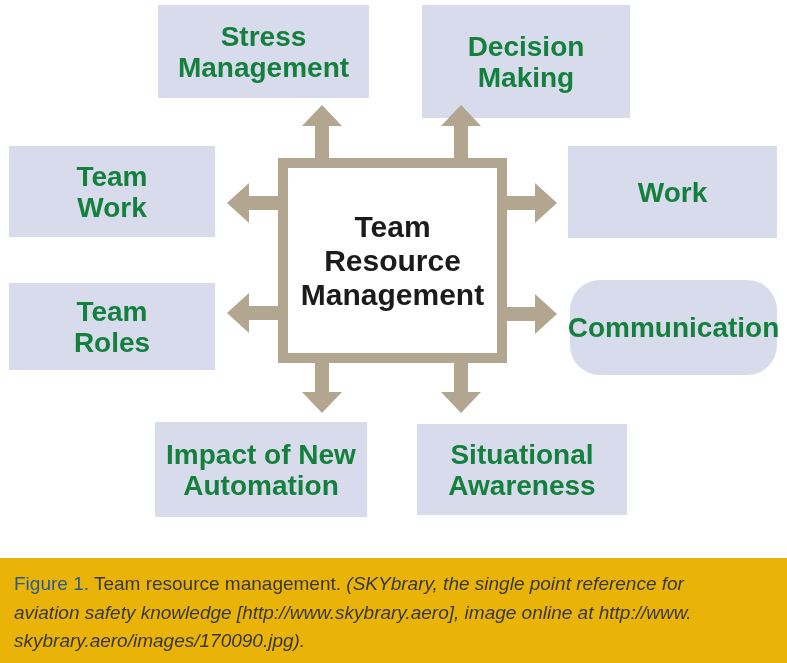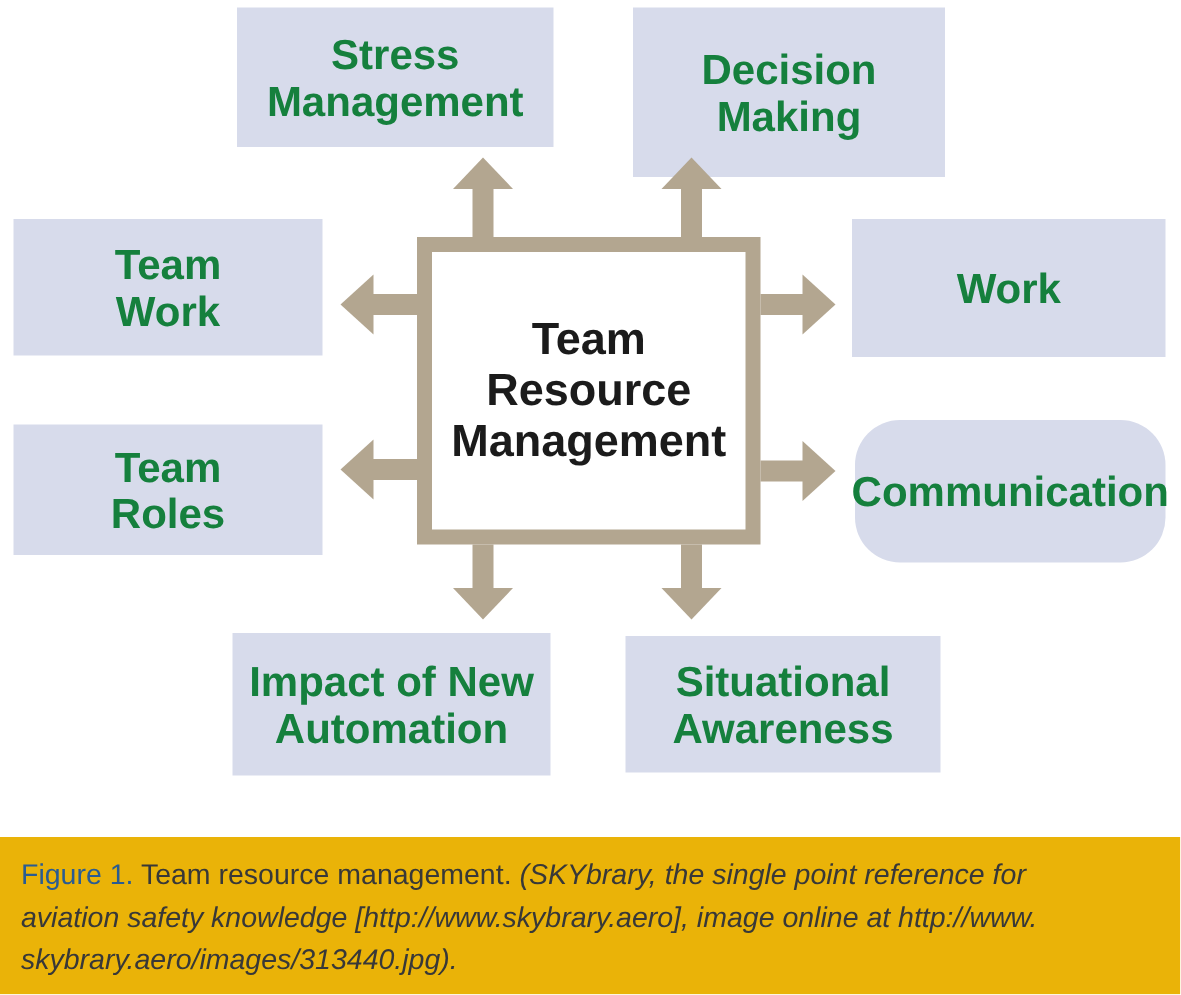--- a/index.html
+++ b/index.html
@@ -131,16 +131,16 @@
     <div class="head head-right"></div>
   </div>
 
   <div class="center-box">Team
 Resource
 Management</div>
 
   <div class="caption-panel">
     <p class="cap-line"><span class="fig-label">Figure 1.</span><span> Team resource management. </span><span class="ital">(SKYbrary, the single point reference for</span></p>
     <p class="cap-line ital">aviation safety knowledge [http://www.skybrary.aero], image online at http://www.</p>
-    <p class="cap-line ital">skybrary.aero/images/313440.jpg).</p>
+    <p class="cap-line ital">skybrary.aero/images/170090.jpg).</p>
   </div>
 
 </div>
 
 </body></html>

